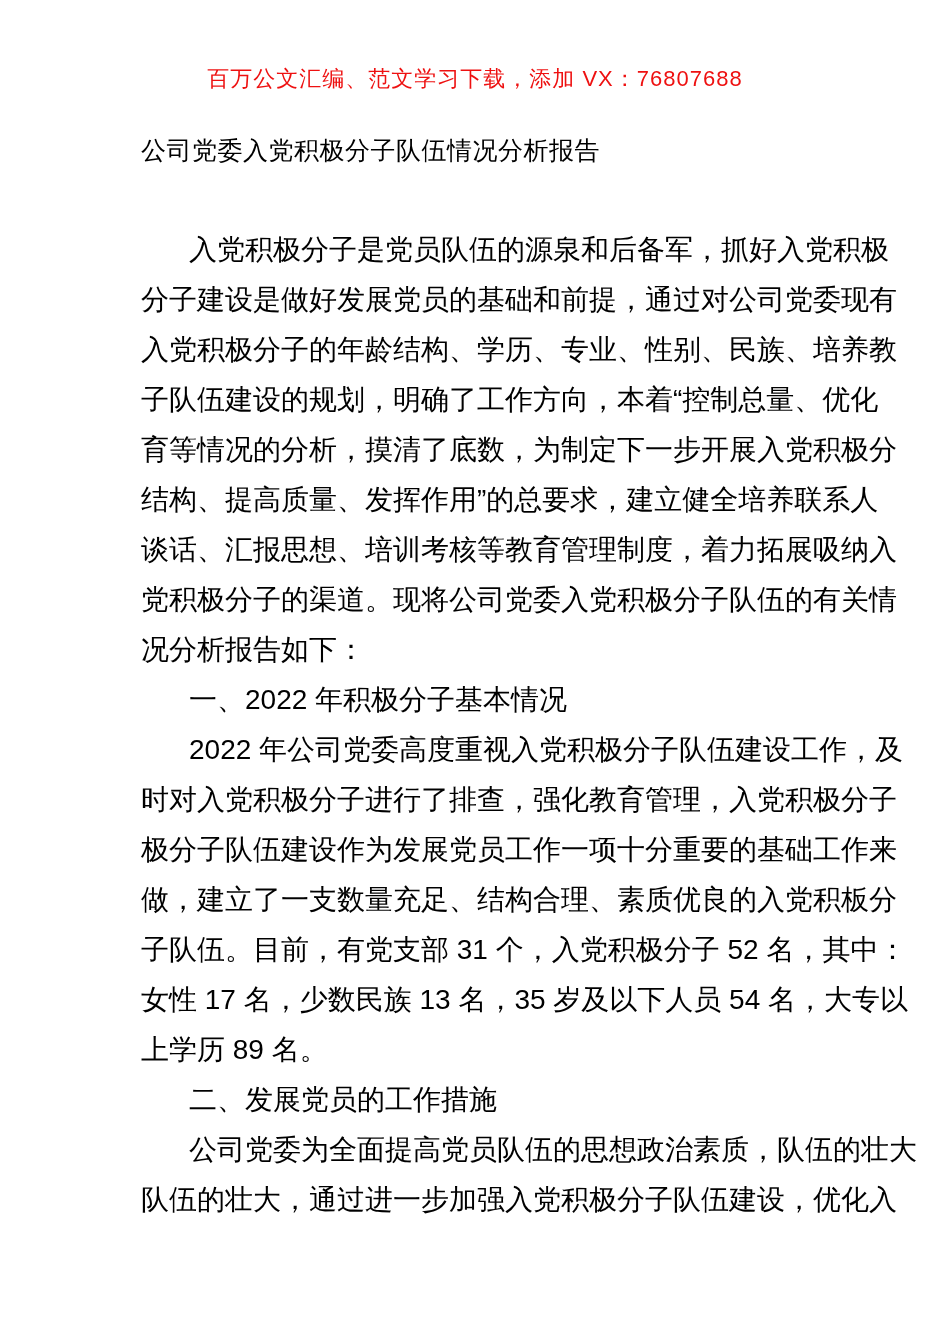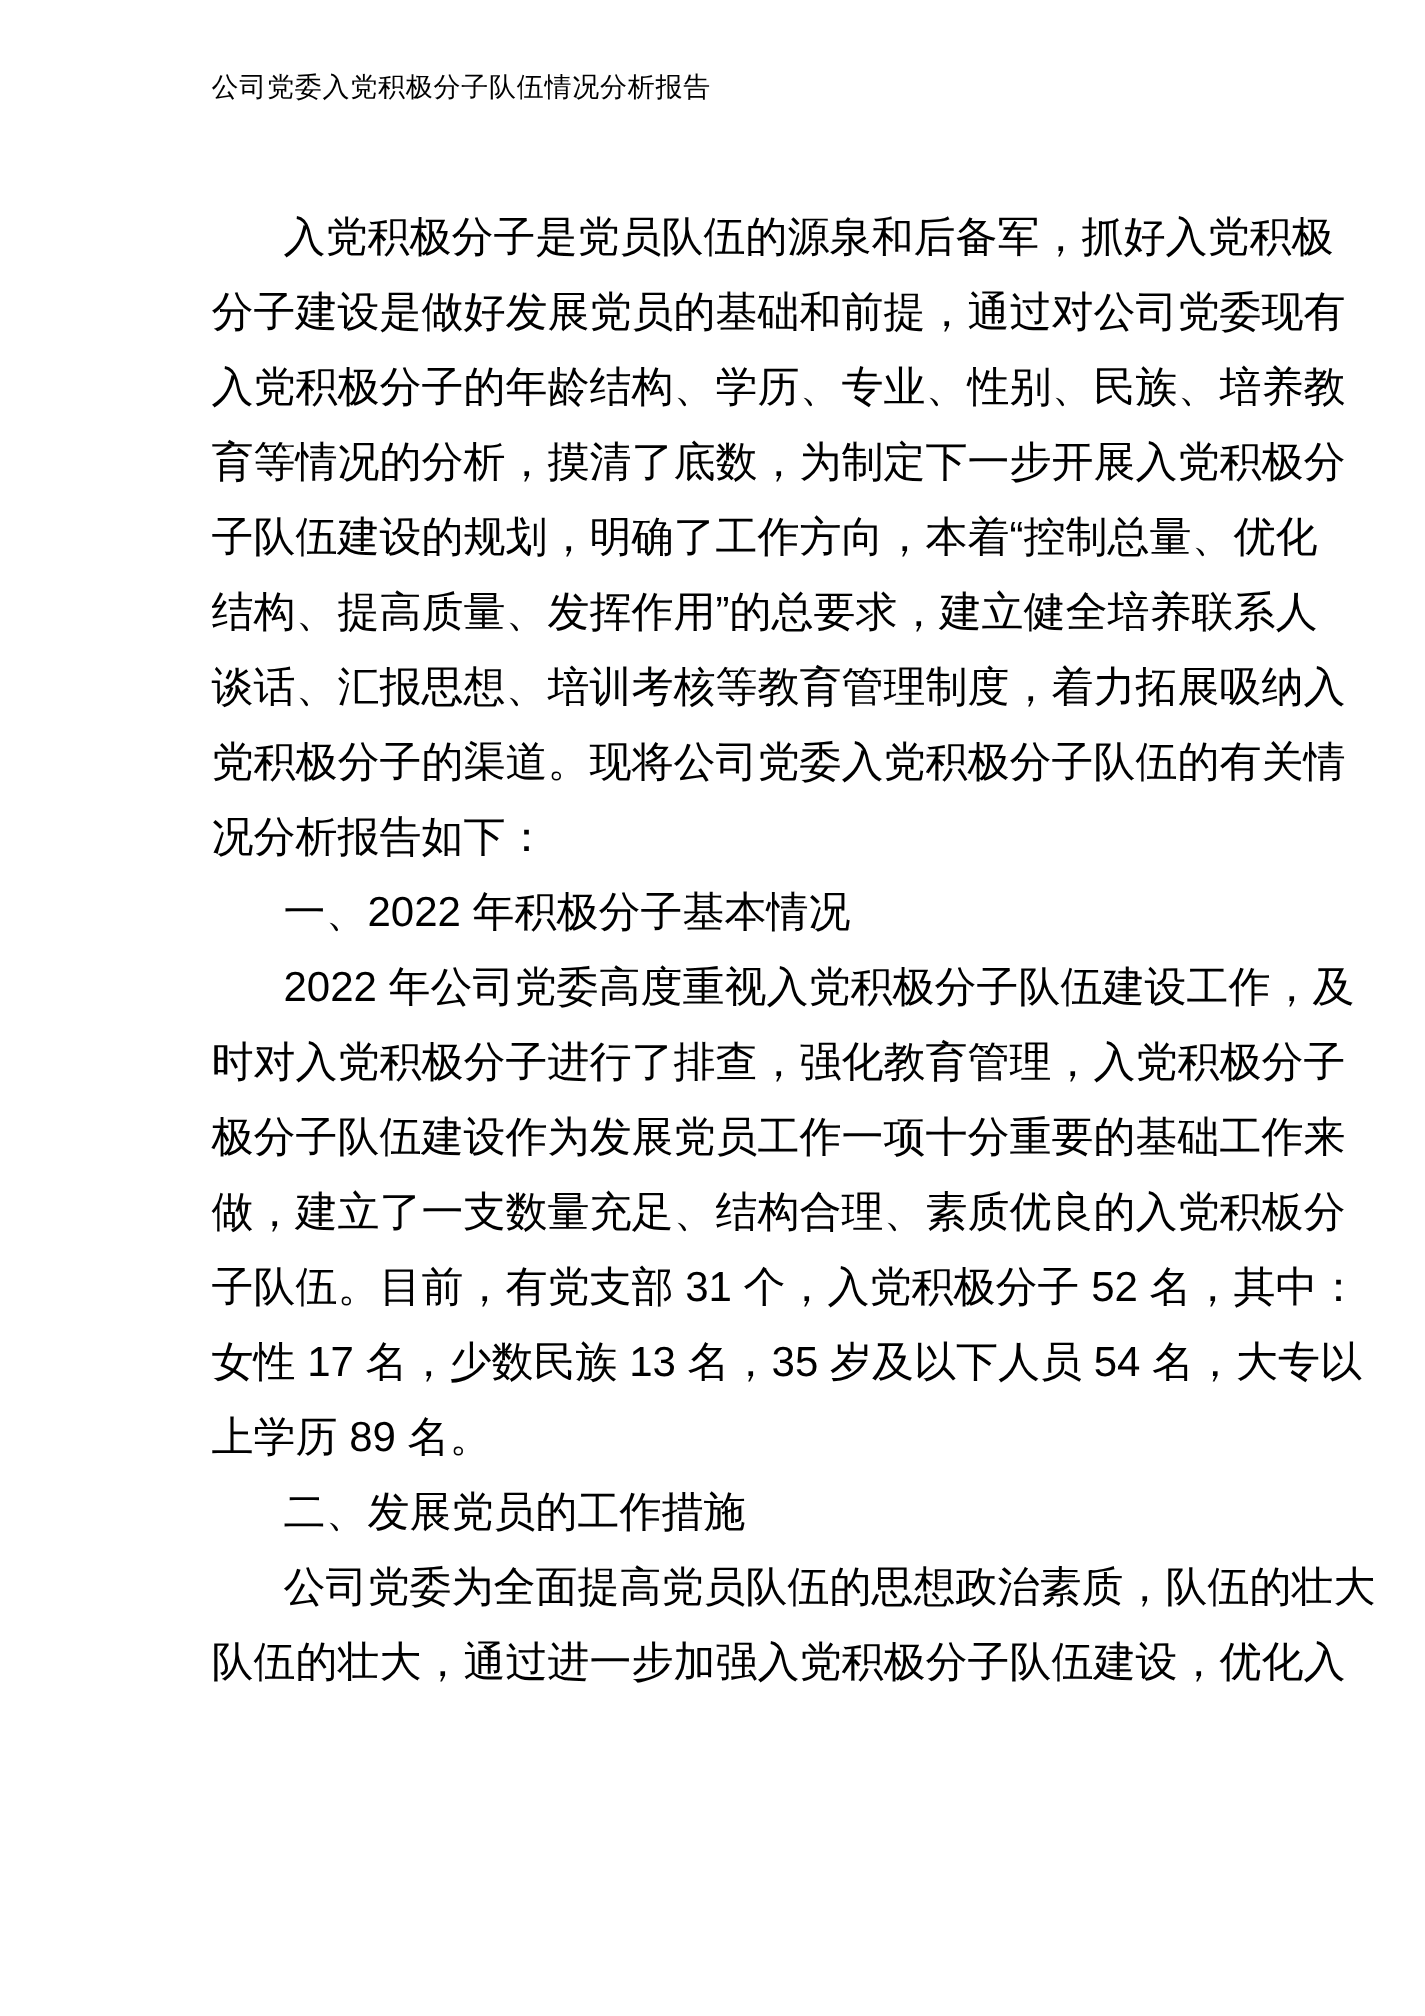--- a/index.html
+++ b/index.html
@@ -19,21 +19,21 @@
   .promo {
     padding-top: 66px;
     text-align: center;
     font-size: 22px;
     line-height: 26px;
     color: #ee1111;
     letter-spacing: 1px;
   }
   .doc-title {
     margin: 38px 0 0 141px;
-    font-size: 18px;
+    font-size: 25px;
     line-height: 40px;
     letter-spacing: 0.5px;
   }
   .content {
     margin: 55px 0 0 141px;
     width: 665px;
     font-size: 28px;
     line-height: 50px;
   }
   .bl {
@@ -47,29 +47,30 @@
   }
   .ind {
     padding-left: 48px;
   }
 </style>
 </head>
 <body>
 
 <div class="page">
 
+  <div class="promo">百万公文汇编、范文学习下载，添加 VX：76807688</div>
 
   <div class="doc-title">公司党委入党积极分子队伍情况分析报告</div>
 
   <div class="content">
     <div class="bl j ind">入党积极分子是党员队伍的源泉和后备军，抓好入党积极</div>
     <div class="bl j">分子建设是做好发展党员的基础和前提，通过对公司党委现有</div>
     <div class="bl j">入党积极分子的年龄结构、学历、专业、性别、民族、培养教</div>
+    <div class="bl j">子队伍建设的规划，明确了工作方向，本着“控制总量、优化</div>
     <div class="bl j">育等情况的分析，摸清了底数，为制定下一步开展入党积极分</div>
-    <div class="bl j">子队伍建设的规划，明确了工作方向，本着“控制总量、优化</div>
     <div class="bl j">结构、提高质量、发挥作用”的总要求，建立健全培养联系人</div>
     <div class="bl j">谈话、汇报思想、培训考核等教育管理制度，着力拓展吸纳入</div>
     <div class="bl j">党积极分子的渠道。现将公司党委入党积极分子队伍的有关情</div>
     <div class="bl">况分析报告如下：</div>
     <div class="bl ind">一、2022 年积极分子基本情况</div>
     <div class="bl j ind">2022 年公司党委高度重视入党积极分子队伍建设工作，及</div>
     <div class="bl j">时对入党积极分子进行了排查，强化教育管理，入党积极分子</div>
     <div class="bl j">极分子队伍建设作为发展党员工作一项十分重要的基础工作来</div>
     <div class="bl j">做，建立了一支数量充足、结构合理、素质优良的入党积板分</div>
     <div class="bl j">子队伍。目前，有党支部 31 个，入党积极分子 52 名，其中：</div>

